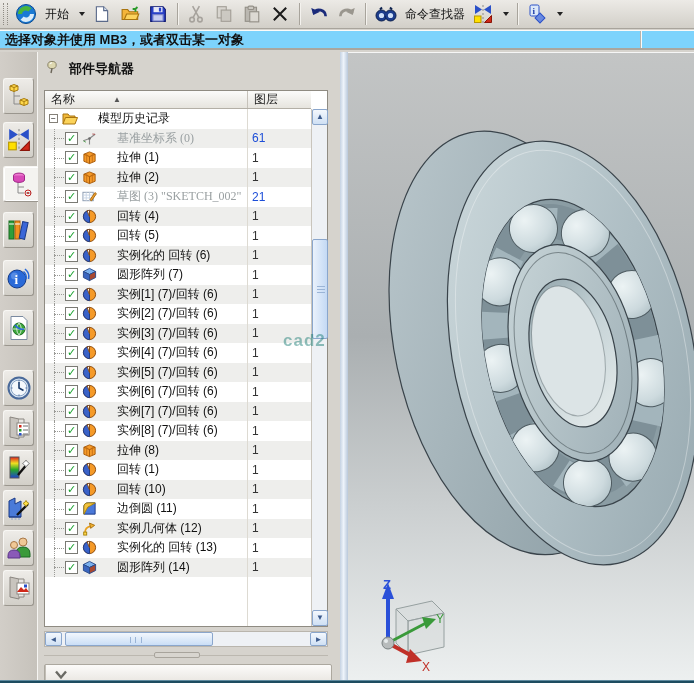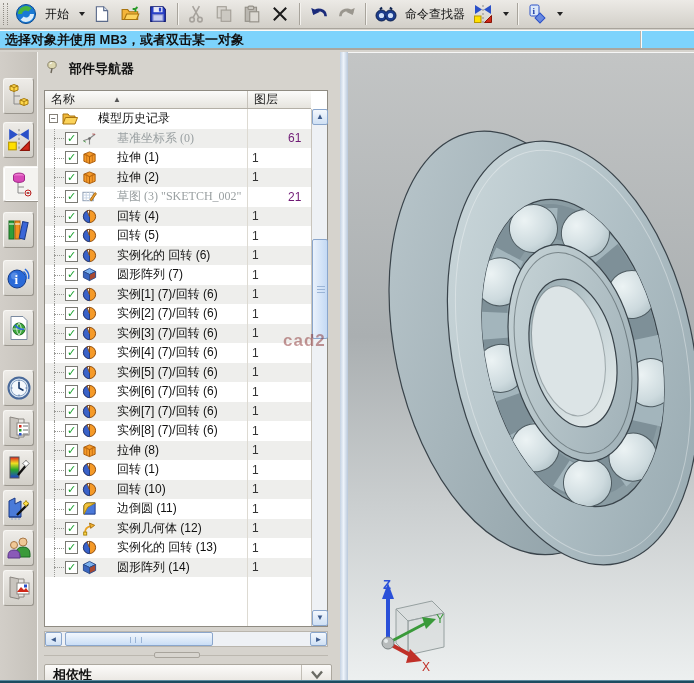--- a/index.html
+++ b/index.html
@@ -62,21 +62,21 @@
   .trow .stub{position:absolute;left:9px;top:50%;width:10px;border-top:1px dotted #9a9a96;}
   .expander{width:9px;height:9px;margin-left:4px;background:#fff;border:1px solid #848078;
     font:8px/7px "DejaVu Sans Mono",monospace;text-align:center;color:#333;flex:none;}
   .chk{width:13px;height:13px;margin-left:20px;background:#fff;border:1px solid #7a7a74;
     color:#17a02c;font-weight:900;font-size:11px;line-height:11px;text-align:center;flex:none;}
   .ticon{width:16px;height:16px;margin-left:3px;flex:none;display:flex;align-items:center;justify-content:center;}
   .rooticon{margin-left:4px;}
   .tlabel{margin-left:20px;white-space:nowrap;overflow:hidden;max-width:140px;}
   .tlabel.dim{color:#9aa0a2;font-family:Liberation Serif, serif;}
   .tlayer{position:absolute;left:207px;top:0;height:100%;display:flex;align-items:center;color:#333;}
-  .tlayer.dim{color:#701a75;margin-left:36px;}
+  .tlayer.dim{color:#1d4ed8;}
 
   
   .vscroll{position:absolute;right:0;top:18px;width:16px;bottom:0;background:#eef1f5;border-left:1px solid #c9c5bd;}
   .sbtnbox{position:absolute;left:0;width:16px;height:16px;
     background:linear-gradient(#f4f8fd,#cfe0f4);border:1px solid #8aa6cc;border-radius:2px;
     color:#3c5a8c;font-size:8px;line-height:14px;text-align:center;}
   .vthumb{position:absolute;left:0;top:130px;width:16px;height:100px;
     background:linear-gradient(90deg,#eaf2fc,#c4d9f4);border:1px solid #8aa6cc;border-radius:2px;}
   .vthumb .grip3{position:absolute;left:4px;top:46px;width:8px;height:7px;
     border-top:1px solid #9ab4d6;border-bottom:1px solid #9ab4d6;}
@@ -103,21 +103,21 @@
   .cbar .cbtn{width:30px;height:100%;border-left:1px solid #c2beb6;
     display:flex;align-items:center;justify-content:center;}
 
   
   #vsplit{position:absolute;left:340px;top:52px;width:8px;height:631px;
     background:linear-gradient(90deg,#c5d2e2,#eef4fb 45%,#b9c8da);}
   #viewport{position:absolute;left:348px;top:52px;width:346px;height:631px;overflow:hidden;
     background:linear-gradient(#c3c5c5 0%,#aaafb1 45%,#edf0f0 100%);
     border-top:1px solid #f6f6f6;}
   #watermark{position:absolute;left:283px;top:331px;z-index:6;font-weight:bold;font-size:17px;
-    color:#7f1d1d;opacity:.45;letter-spacing:1px;pointer-events:none;}
+    color:#0f766e;opacity:.45;letter-spacing:1px;pointer-events:none;}
   #bottomline{position:absolute;left:0;bottom:0;width:694px;height:3px;
     background:#1d4c60;border-top:1px solid #5f8ba0;}
 </style>
 </head>
 <body>
 
 <div id="app">
 
   <div id="toolbar">
     <span class="grip"></span>
@@ -772,21 +772,20 @@
           </span>
         </div>
       <div class="hbtn" style="right:0">►</div>
     </div>
     <div id="psplit">
       <span class="line"></span>
         <span class="pill"></span>
     </div>
     <div id="cbars">
         <div class="cbar" style="top: 612px;">
-          <span class="clabel">相依性</span>
           <span class="cbtn">
             <svg width="14" height="10" viewBox="0 0 14 10">
               <path d="M2 1.5 L7 7.5 L12 1.5" stroke="#6a6a64" stroke-width="2.4" fill="none"></path>
             </svg>
           </span>
         </div>
       </div>
   </div>
 
   <div id="vsplit"></div>

